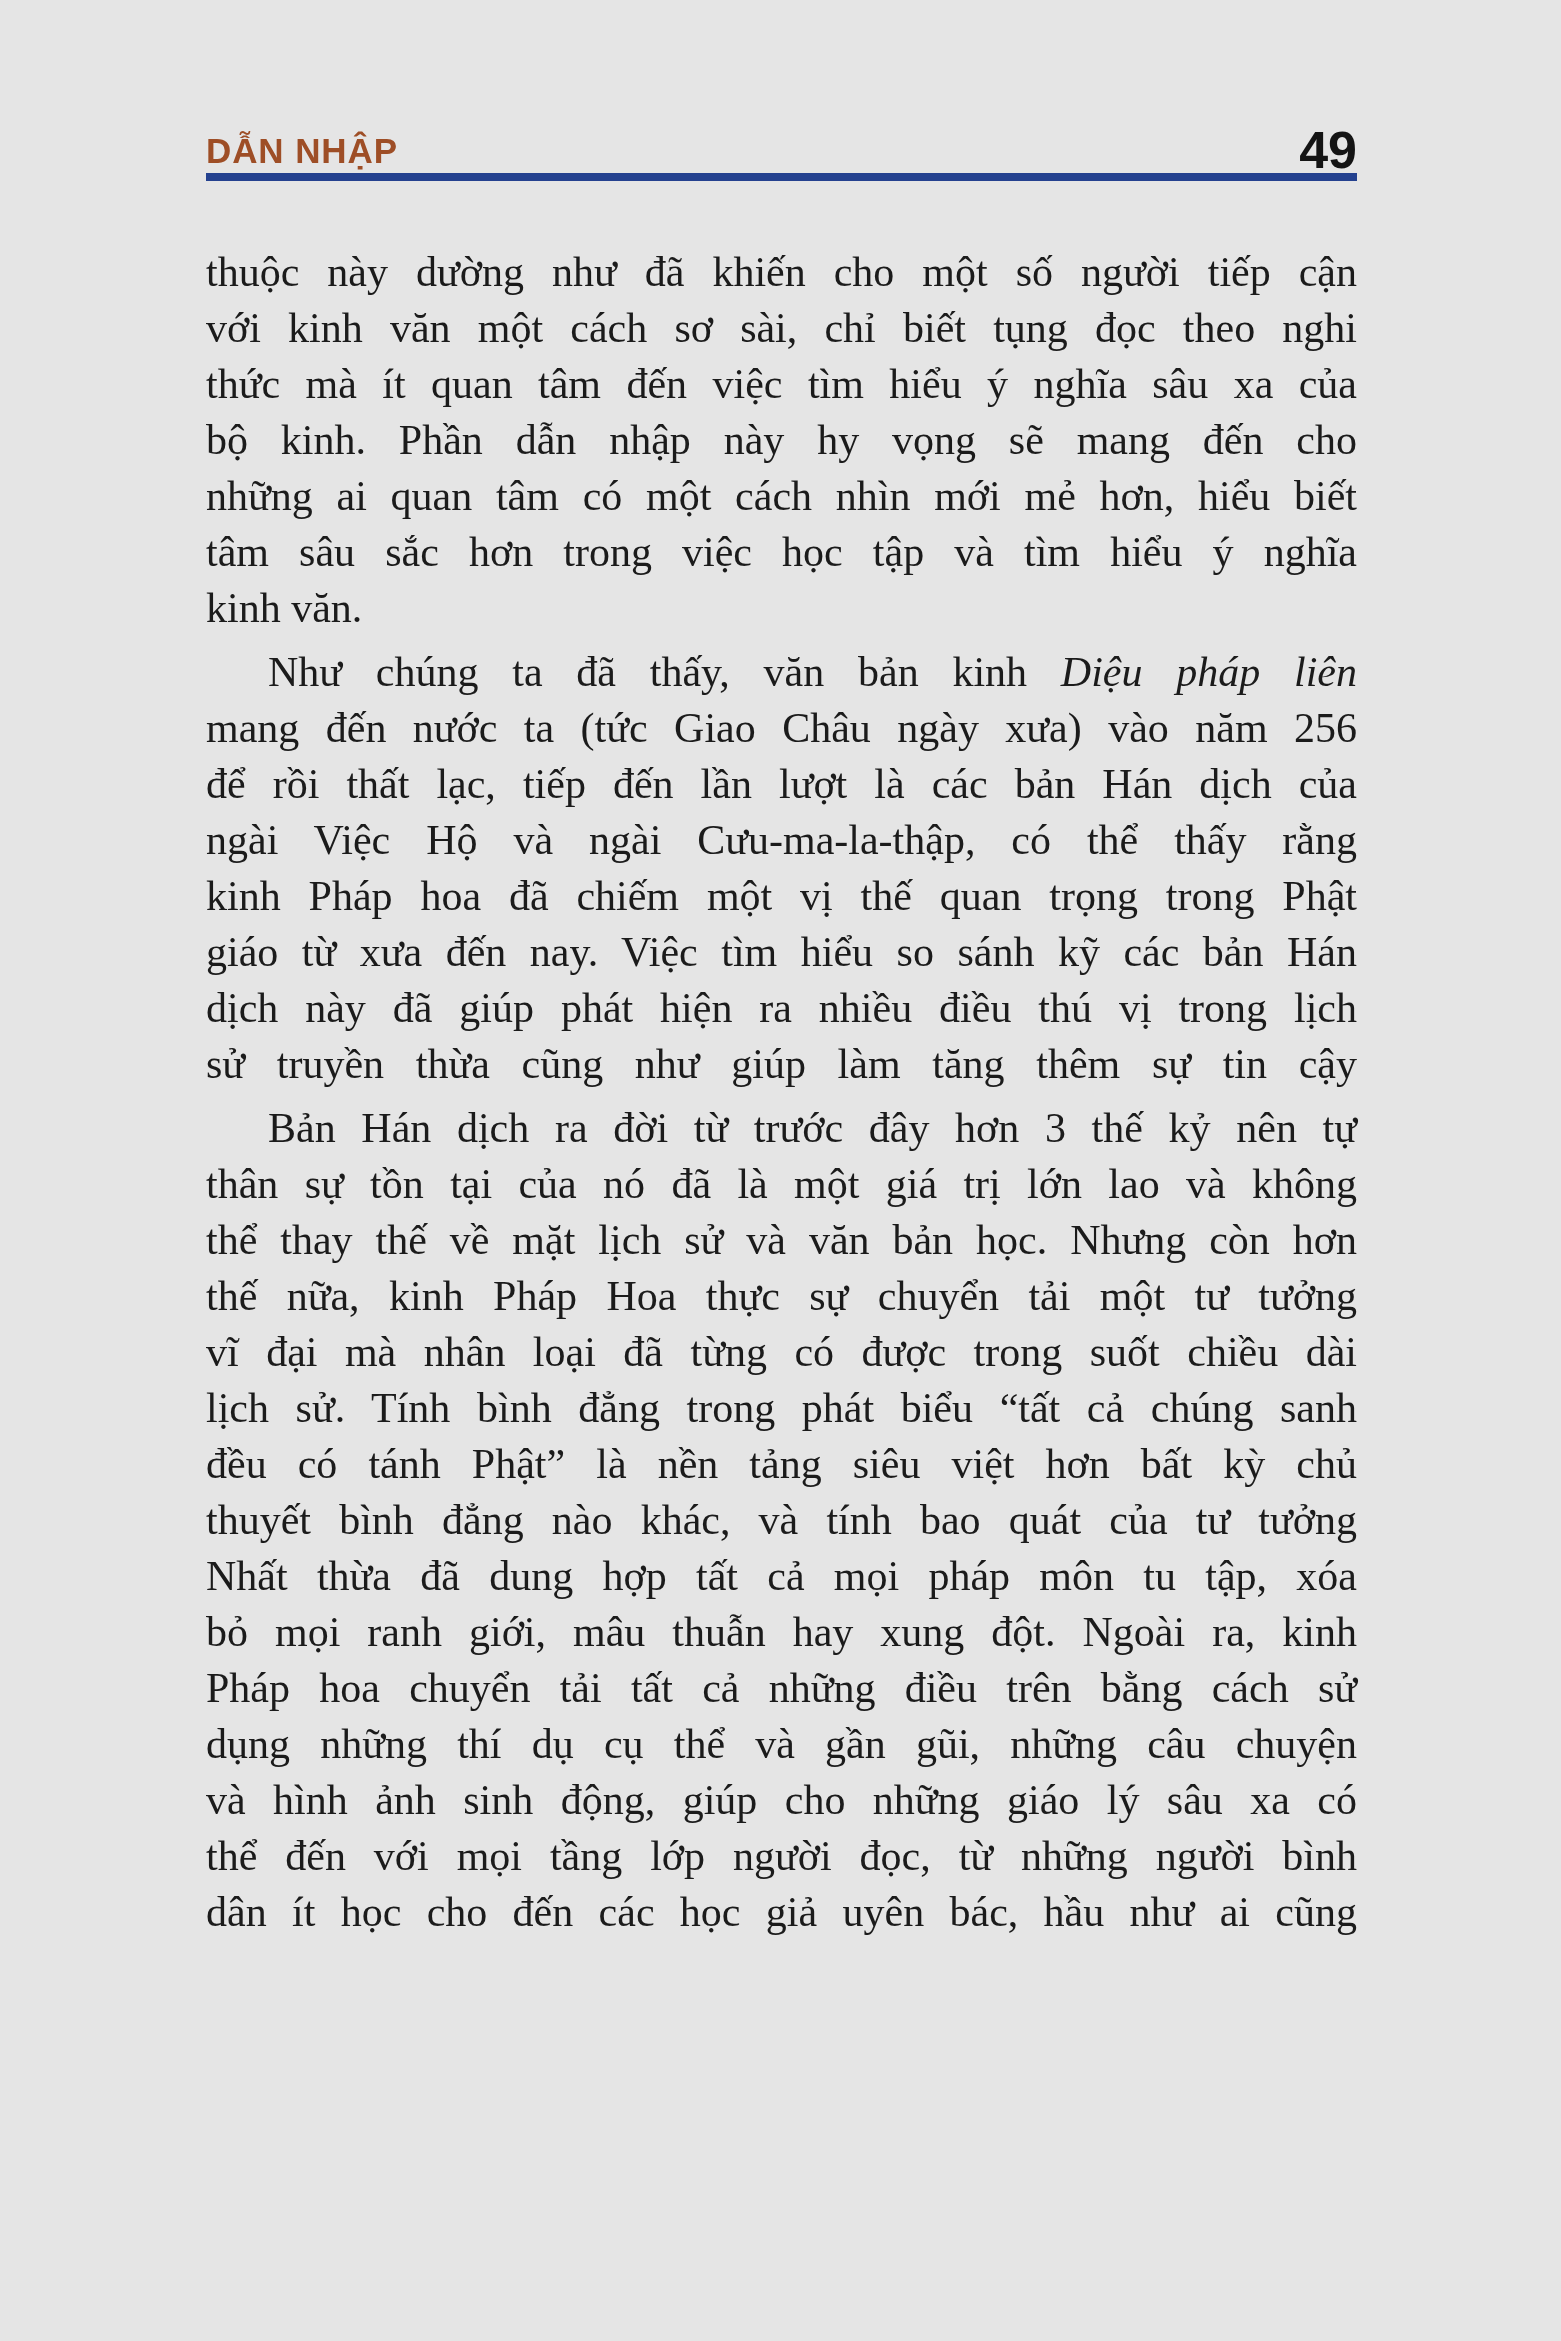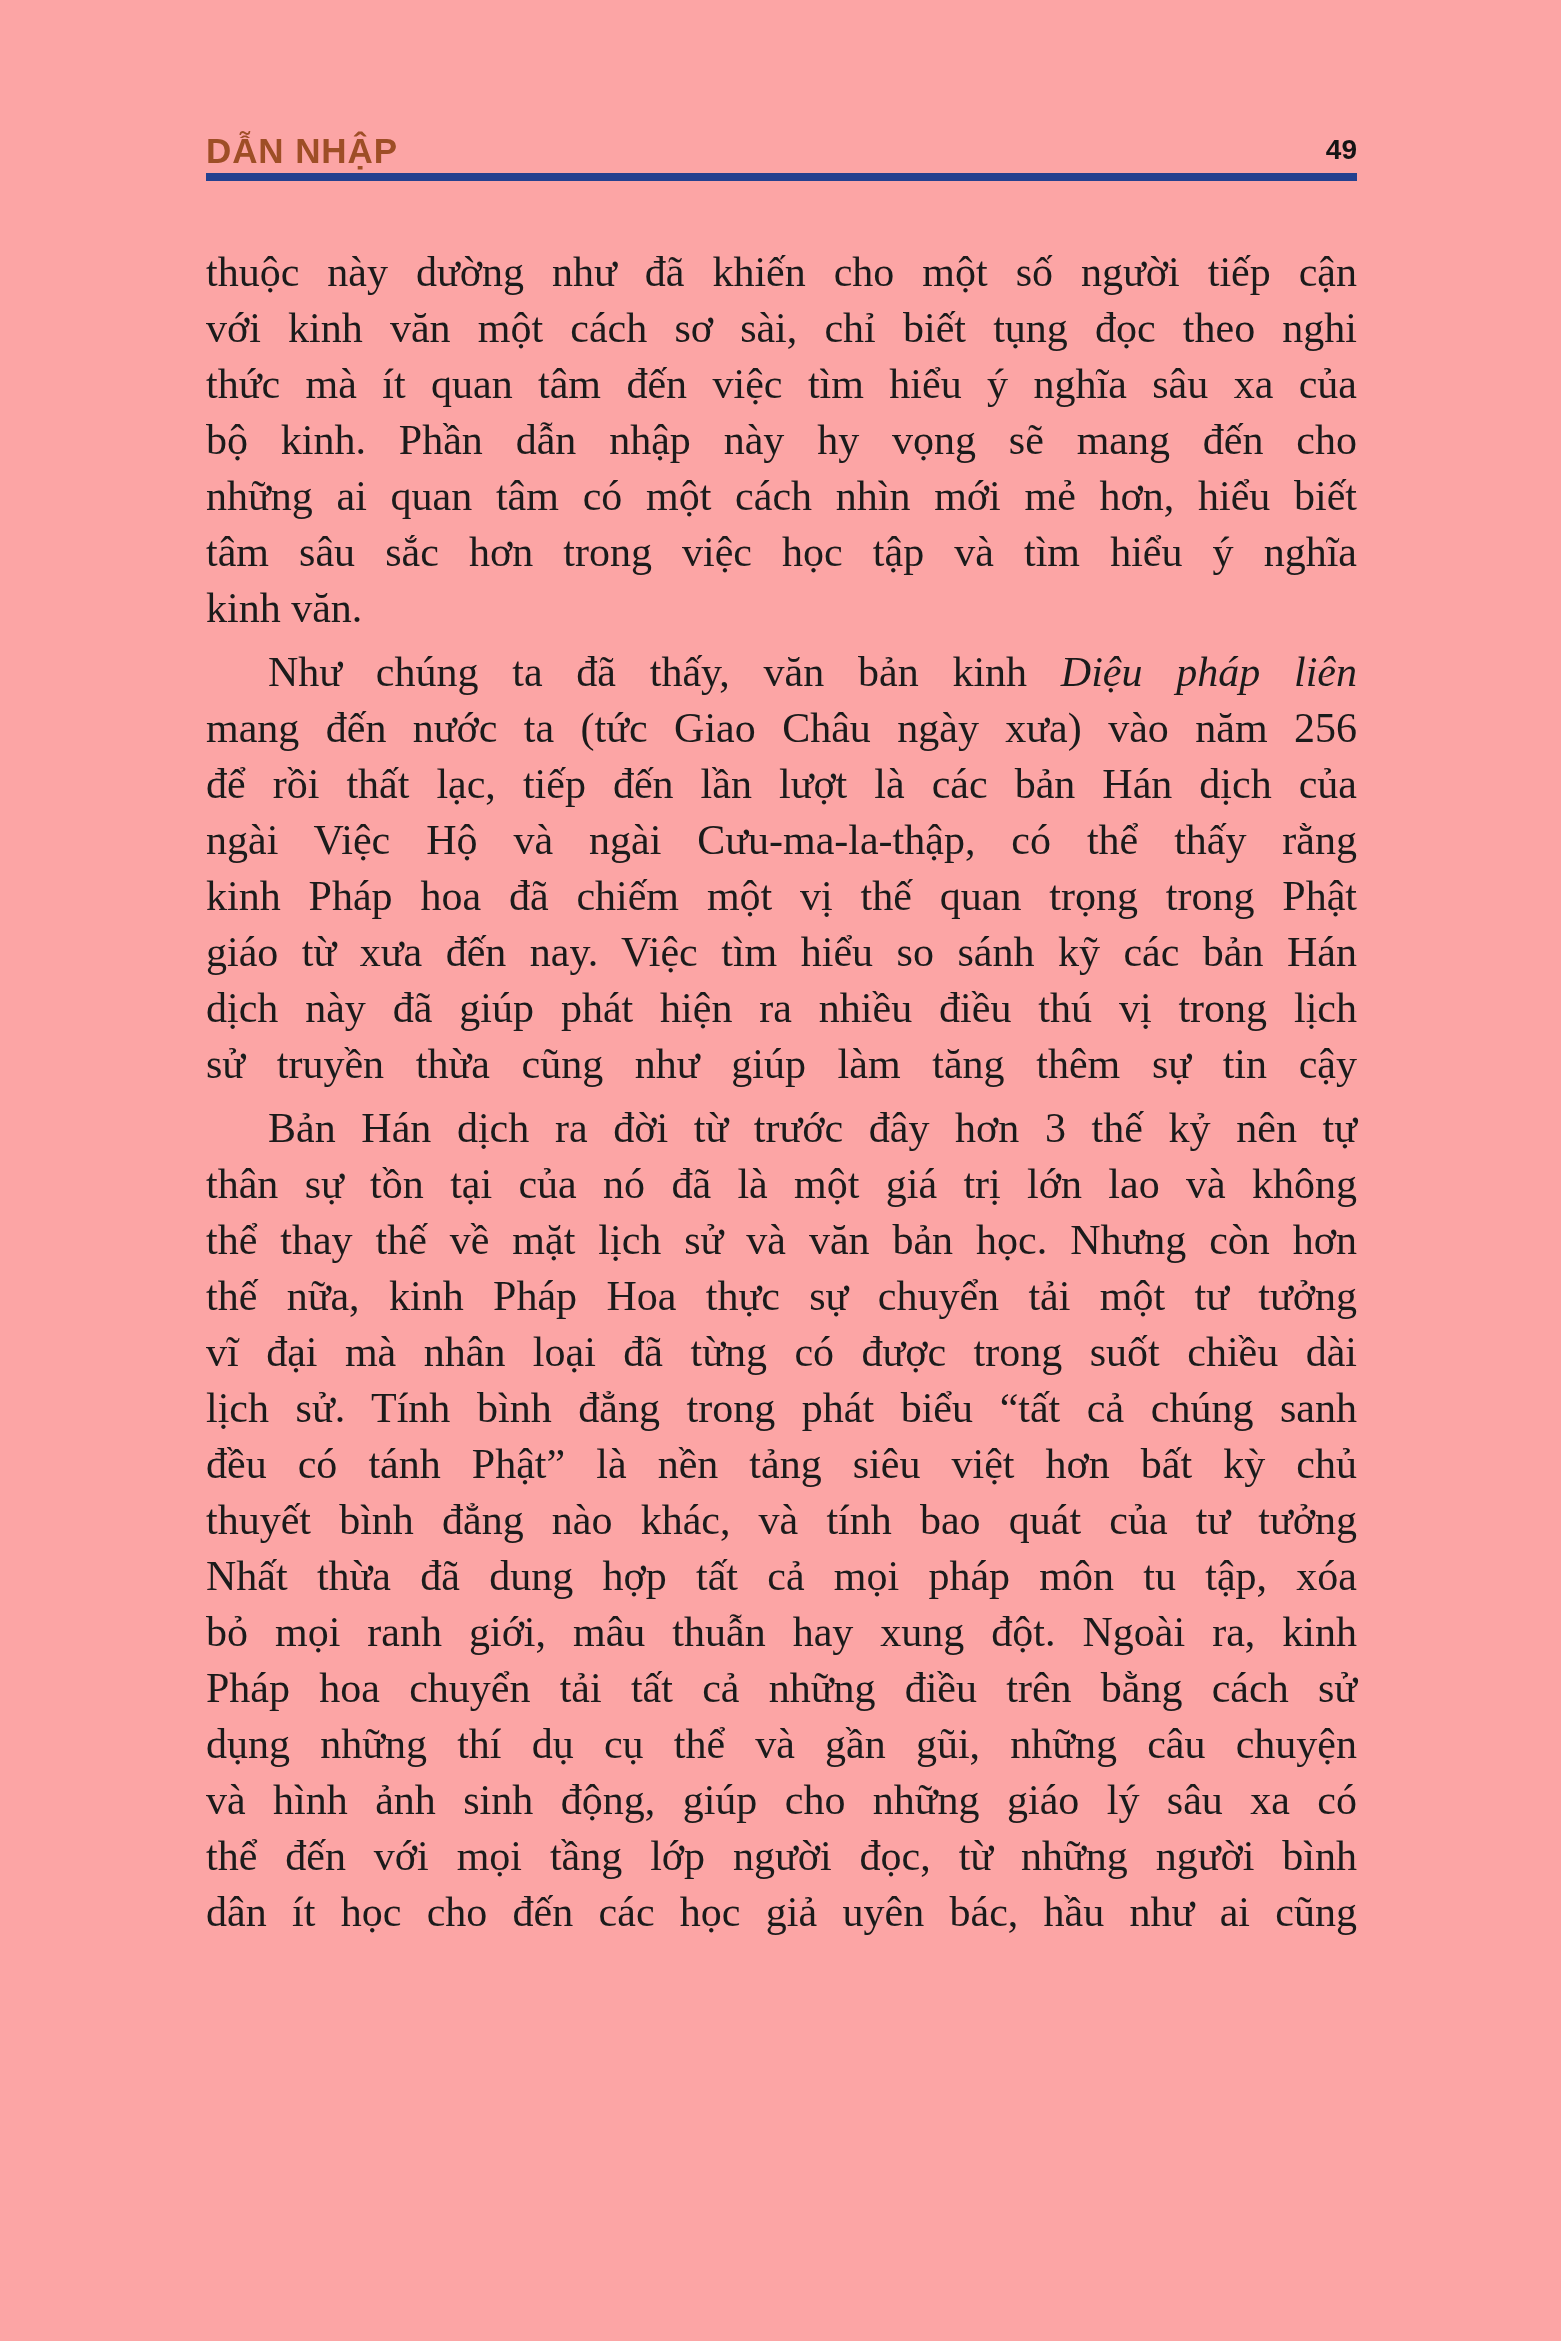--- a/index.html
+++ b/index.html
@@ -28,21 +28,21 @@
   .header-title {
     font-family: "Liberation Sans", "DejaVu Sans", sans-serif;
     font-weight: 700;
     font-size: 35px;
     line-height: 38px;
     letter-spacing: 0.9px;
   }
   .page-number {
     font-family: "Liberation Sans", "DejaVu Sans", sans-serif;
     font-weight: 700;
-    font-size: 28px;
+    font-size: 52px;
     line-height: 40px;
   }
   .rule {
     position: absolute;
     left: 206px;
     top: 173px;
     width: 1151px;
     height: 7.8px;
   }
   .body-text {
@@ -66,21 +66,21 @@
   .line.indent {
     text-indent: 62px;
   }
   .it {
     font-style: italic;
   }
 </style>
 </head>
 <body>
 
-<div class="page" style="background: #fca5a5;">
+<div class="page" style="background: #e5e5e5;">
   <div class="header-row">
     <div class="header-title" style="color: rgb(158, 78, 38);">DẪN NHẬP</div>
     <div class="page-number" style="color: rgb(20, 20, 20);">49</div>
   </div>
   <div class="rule" style="background: rgb(36, 65, 143);"></div>
   <div class="body-text" style="color: rgb(27, 27, 27);">
       <div class="para">
         <div class="line">thuộc này dường như đã khiến cho một số người tiếp cận</div>
         <div class="line">với kinh văn một cách sơ sài, chỉ biết tụng đọc theo nghi</div>
         <div class="line">thức mà ít quan tâm đến việc tìm hiểu ý nghĩa sâu xa của</div>

